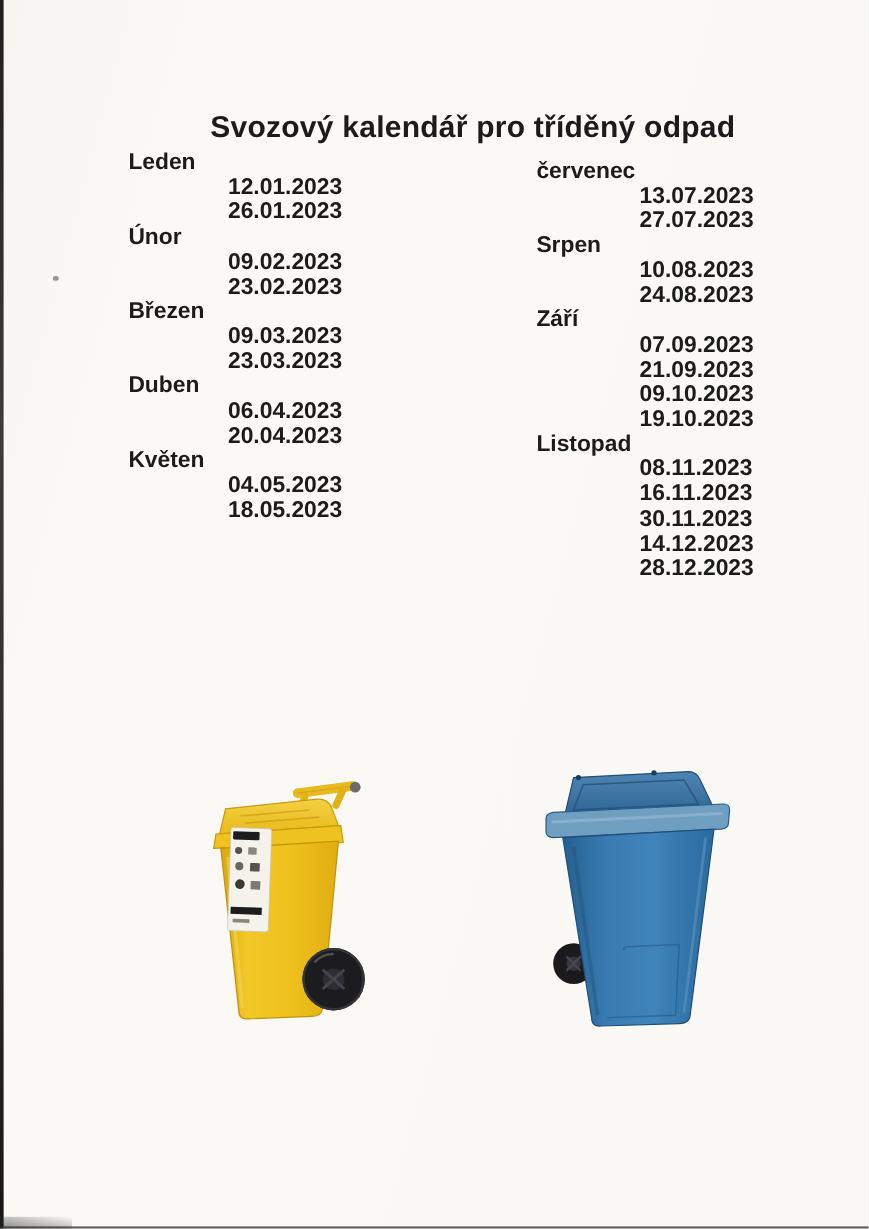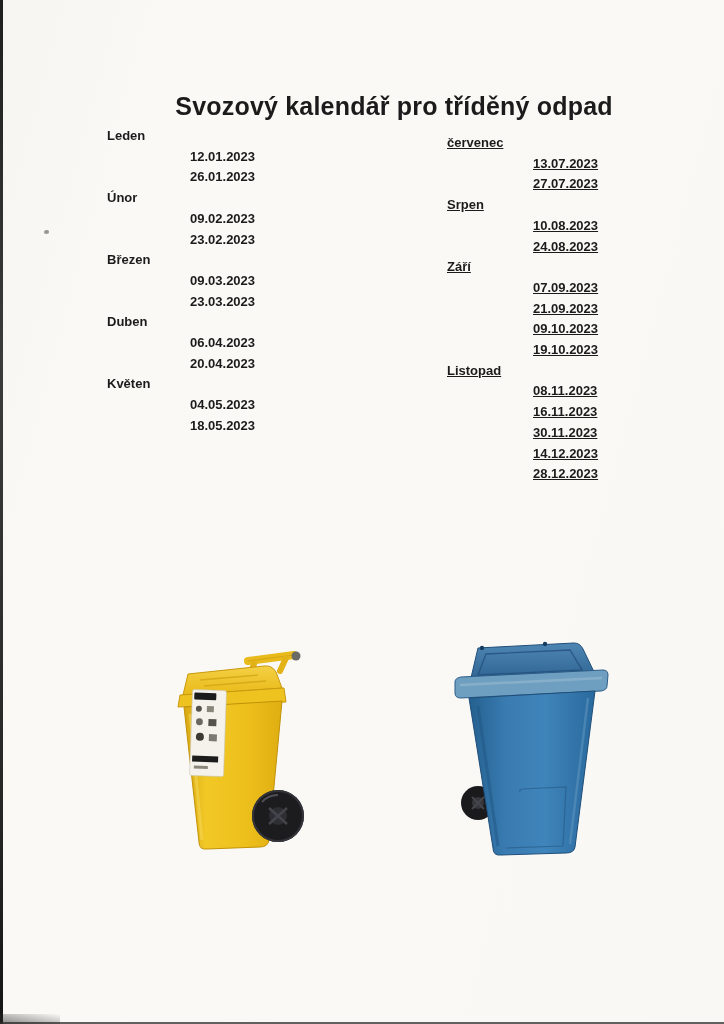--- a/index.html
+++ b/index.html
@@ -15,24 +15,24 @@
     background:#3a3a38; opacity:.8; }
   .scan-corner { position:absolute; left:0; bottom:0; width:60px; height:10px;
     background:linear-gradient(to top right, rgba(40,40,38,.55), rgba(40,40,38,0)); }
   .scan-speck { position:absolute; left:44px; top:230px; width:5px; height:4px;
     background:#9a9792; border-radius:50% 40% 55% 45%; }
 
   .title {
     position:absolute; left:42px; top:80px; width:680px; text-align:center;
     font-size:25px; font-weight:bold; letter-spacing:.2px;
   }
-  .col { position:absolute; font-size:13px; font-weight:bold; line-height:20.7px;
+  .col { position:absolute; font-size:19px; font-weight:bold; line-height:20.7px;
     white-space:nowrap; }
   .col-left  { left:107px; top:126px; }
-  .col-right { left:447px; top:133px;text-decoration:underline; }
+  .col-right { left:447px; top:133px; }
   .col-left  .date-line { padding-left:83px; }
   .col-right .date-line { padding-left:86px; }
 
   .bin { position:absolute; }
   .bin-yellow { left:170px; top:644px; width:140px; height:212px; }
   .bin-blue   { left:448px; top:640px; width:165px; height:220px; }
 </style>
 </head>
 <body>
 

